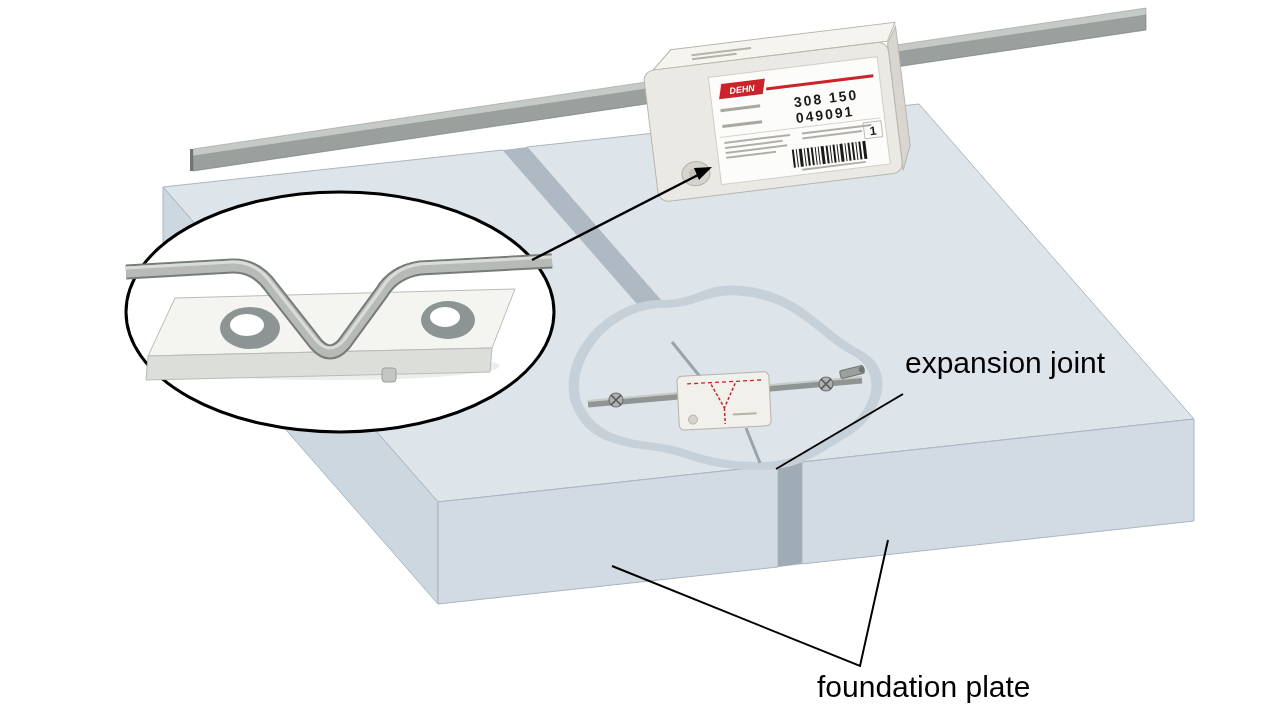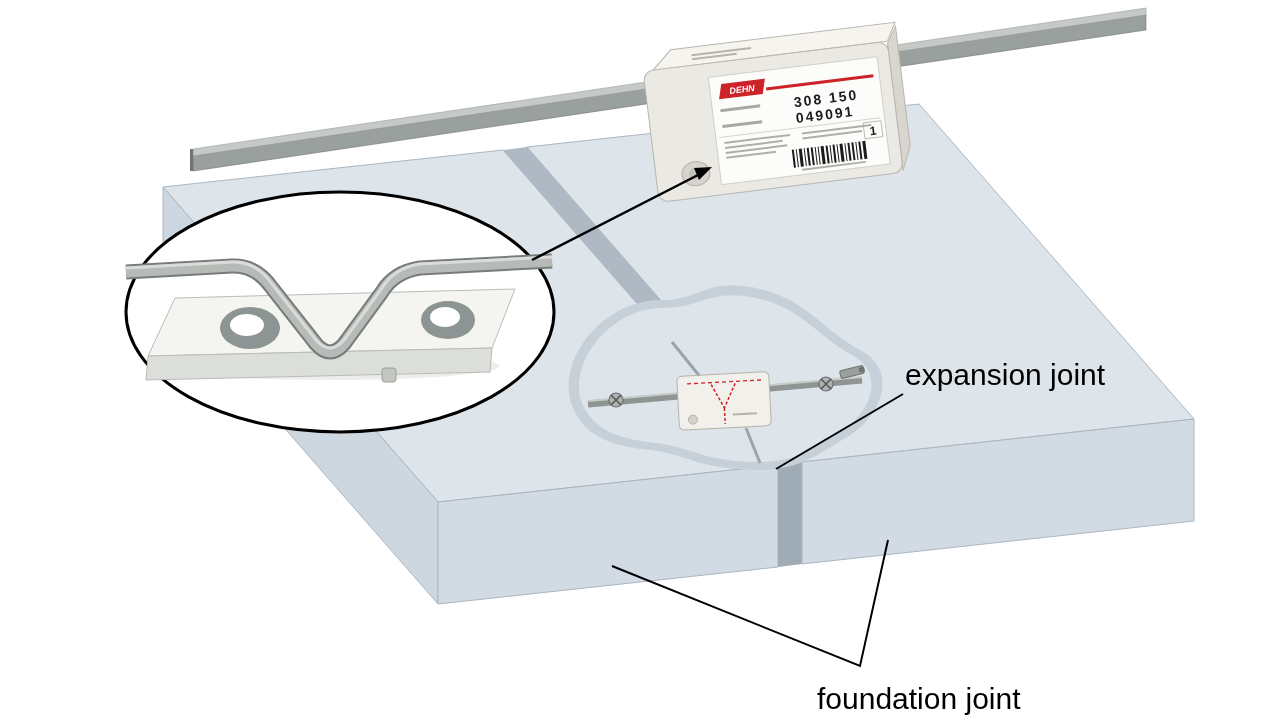--- a/index.html
+++ b/index.html
@@ -1,20 +1,20 @@
 <!DOCTYPE html>
 <html><head>
 <meta charset="utf-8">
 <style>
   html,body{margin:0;padding:0;background:#ffffff;}
   .stage{position:relative;width:1280px;height:720px;overflow:hidden;background:#ffffff;
          font-family:"Liberation Sans",sans-serif;}
   .stage svg{position:absolute;left:0;top:0;}
   .callout{position:absolute;color:#000;font-size:30px;font-weight:500;
-           font-family:"Liberation Sans",sans-serif;white-space:nowrap;margin-top:12px;}
+           font-family:"Liberation Sans",sans-serif;white-space:nowrap;}
   #label-expansion{left:905px;top:346px;}
   #label-foundation{left:817px;top:670px;}
   text{font-family:"Liberation Sans",sans-serif;}
 </style>
 </head>
 <body>
 
 <div class="stage">
 
 <svg width="1280" height="720" viewBox="0 0 1280 720">
@@ -185,15 +185,15 @@
     <polygon points="712,167 699,180 694,168" fill="#000000"></polygon>
   </g>
 
   <g stroke="#000000" stroke-width="2" fill="none">
     <line x1="903" y1="394" x2="776" y2="469"></line>
     <path d="M 612 566 L 860 666 L 888 540"></path>
   </g>
 </svg>
 
 <div id="label-expansion" class="callout">expansion joint</div>
-<div id="label-foundation" class="callout">foundation joint</div>
+<div id="label-foundation" class="callout">foundation plate</div>
 
 </div>
 
 </body></html>

